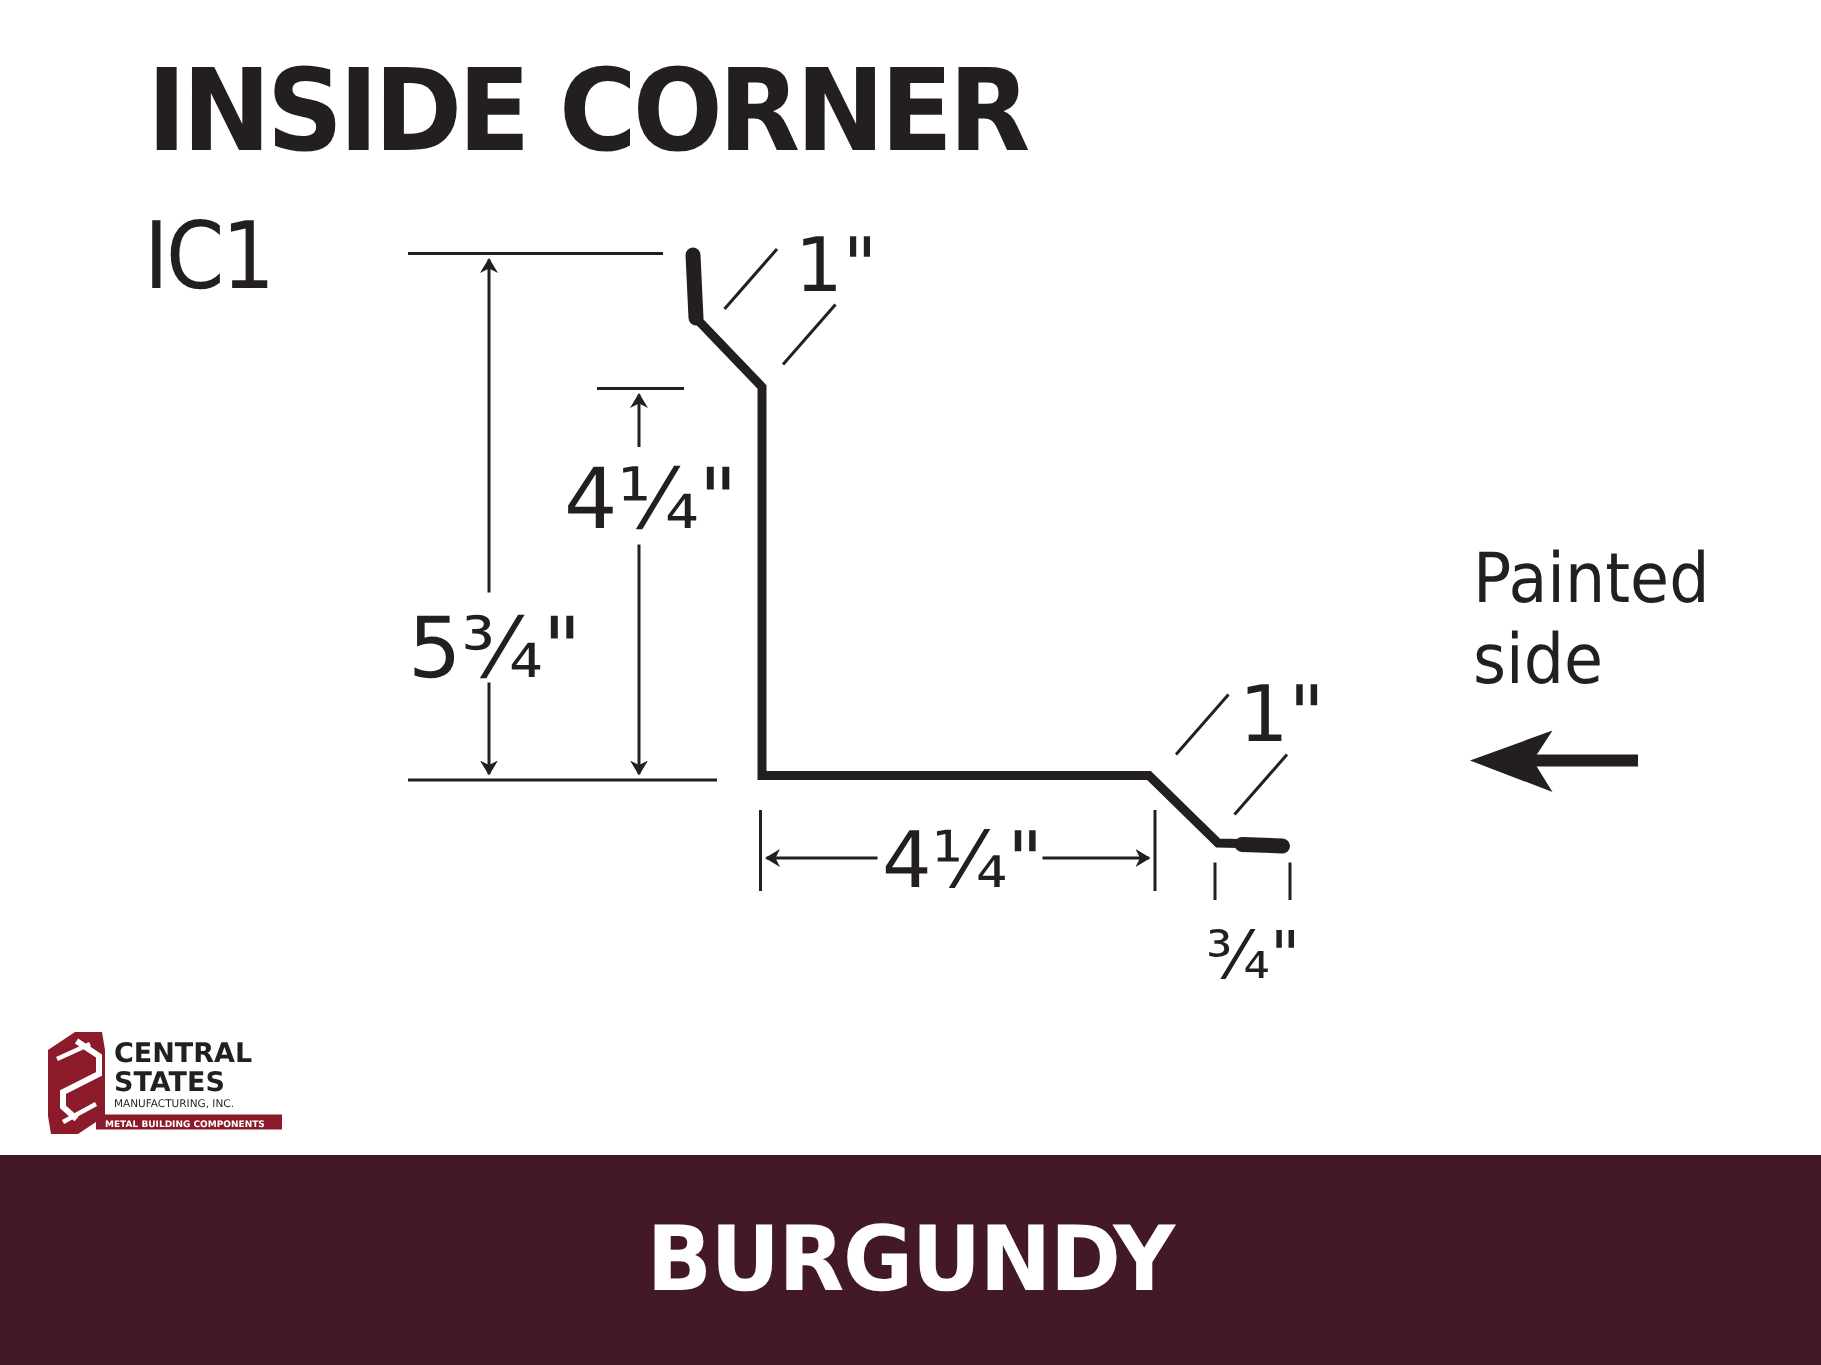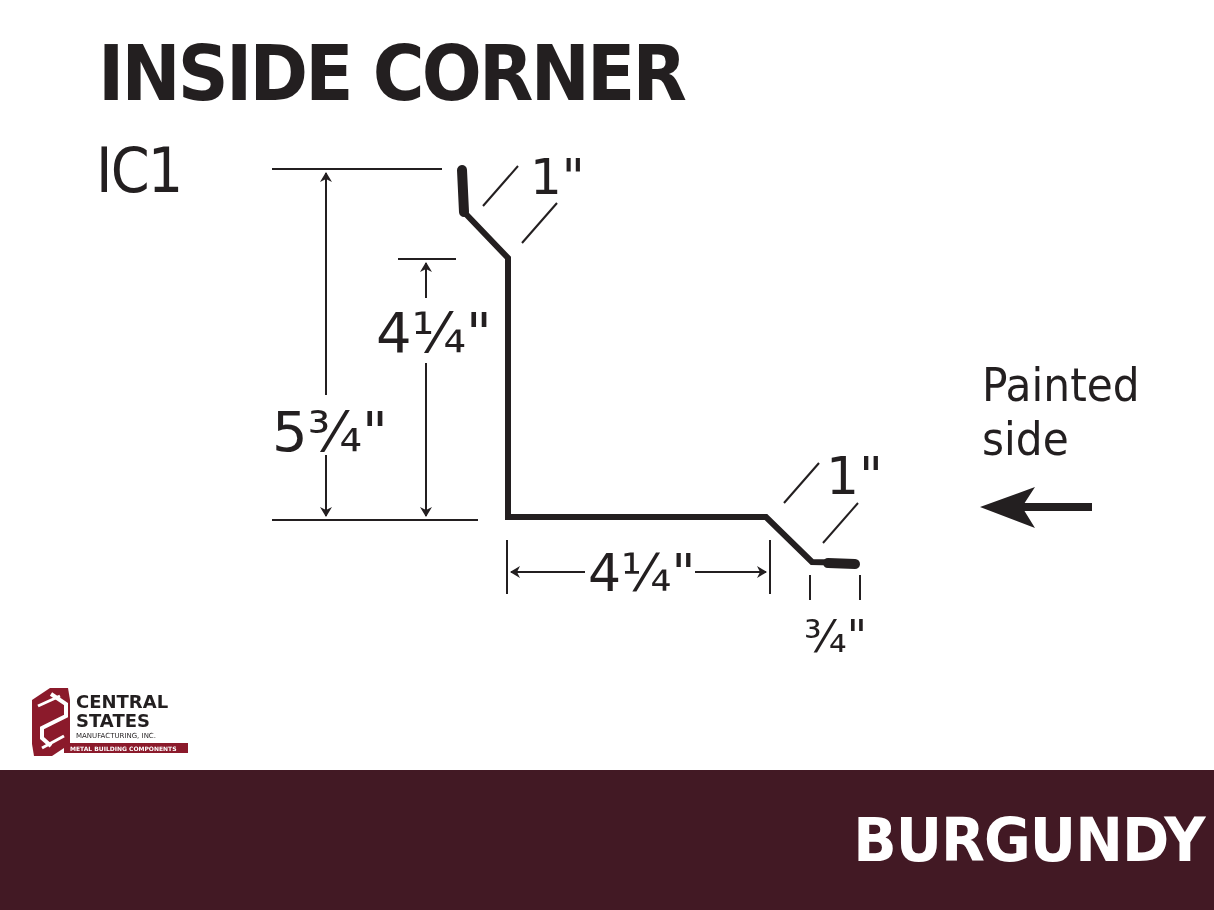--- a/index.html
+++ b/index.html
@@ -3,21 +3,21 @@
 <meta charset="utf-8">
 <style>
   html, body { margin:0; padding:0; }
   body { width:1214px; height:910px; background:#ffffff; position:relative; overflow:hidden; font-family:"DejaVu Sans", sans-serif; color:#231f20; }
   .title { position:absolute; left:98px; top:36px; font-size:76px; font-weight:bold; letter-spacing:-3px; line-height:1; color:#231f20; transform:scaleX(0.93); transform-origin:left top; }
   .code { position:absolute; left:96px; top:140px; font-size:62px; font-weight:normal; line-height:1; letter-spacing:-2px; color:#231f20; transform:scaleX(0.9); transform-origin:left top; }
   svg.drawing { position:absolute; left:0; top:0; }
   .dim { font-family:"DejaVu Sans", sans-serif; fill:#231f20; }
   .painted { position:absolute; left:982px; top:358px; font-size:46px; line-height:54px; color:#231f20; transform:scaleX(0.92); transform-origin:left top; }
   .logo { position:absolute; left:30px; top:686px; width:160px; height:72px; }
-  .band { position:absolute; left:0; top:770px; width:1214px; height:140px; background:#421924; display:flex; align-items:center; justify-content:flex-end; }
+  .band { position:absolute; left:0; top:770px; width:1214px; height:140px; background:#421924; display:flex; align-items:center; justify-content:center; }
   .band-label { color:#ffffff; font-size:60px; font-weight:bold; letter-spacing:-1px; transform:scaleX(0.95); }
 </style>
 </head>
 <body>
 
 <div class="title">INSIDE CORNER</div>
 <div class="code">IC1</div>
 
 <svg class="drawing" width="1214" height="770" viewBox="0 0 1214 770">
   <defs>

